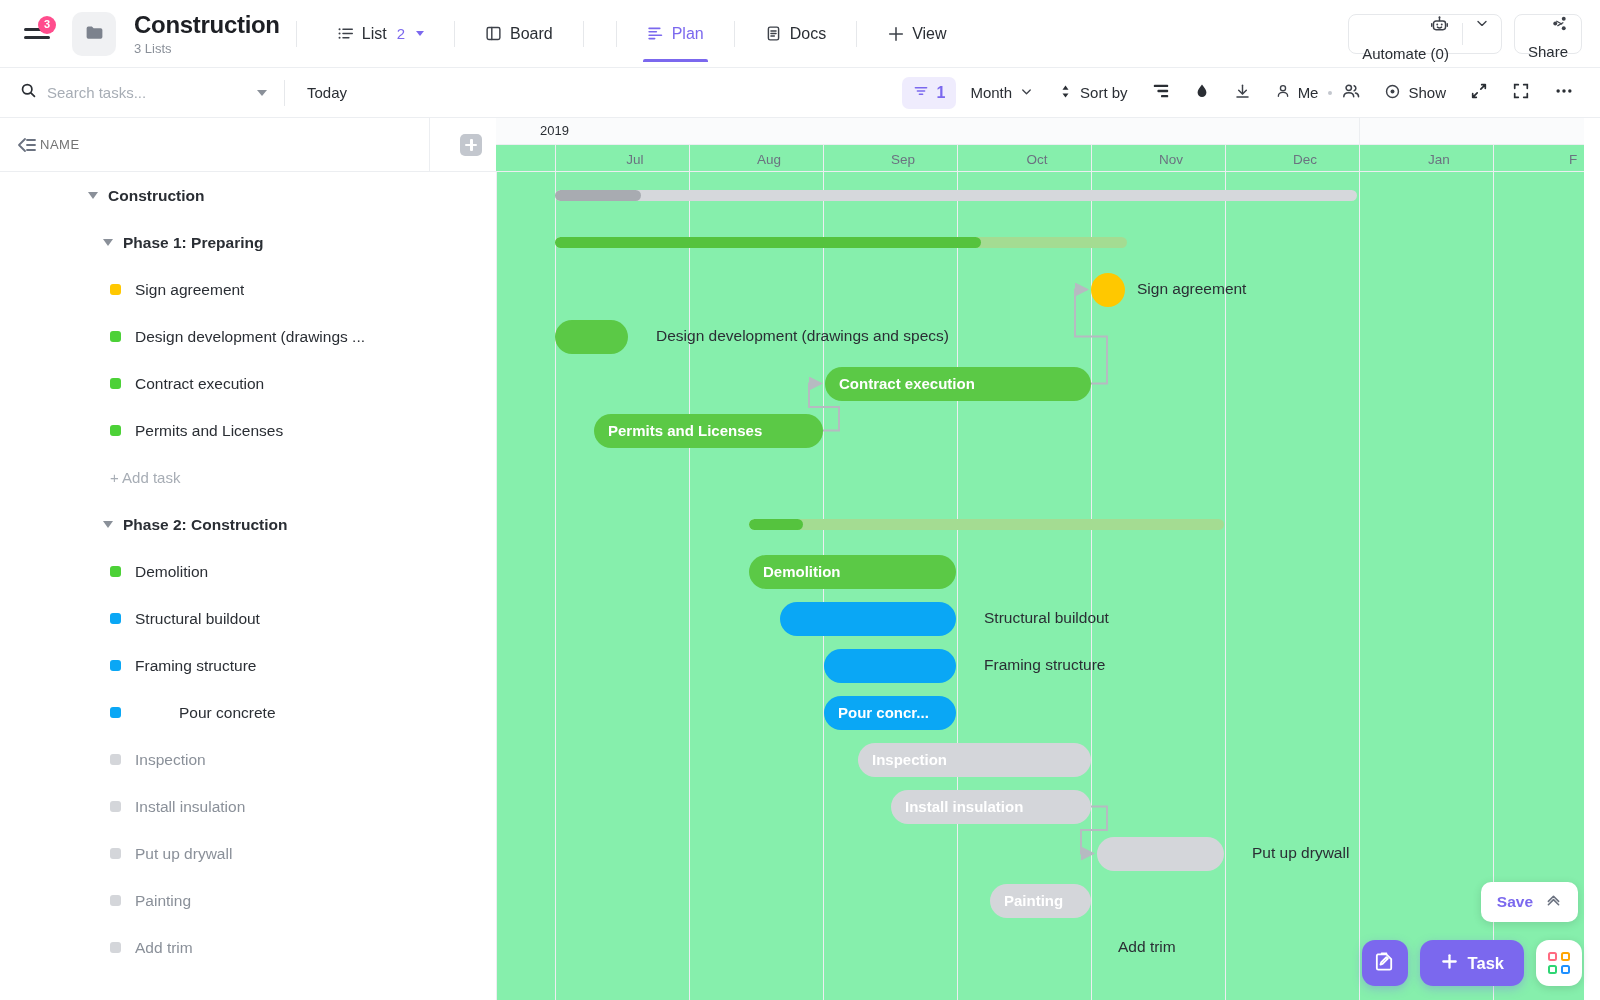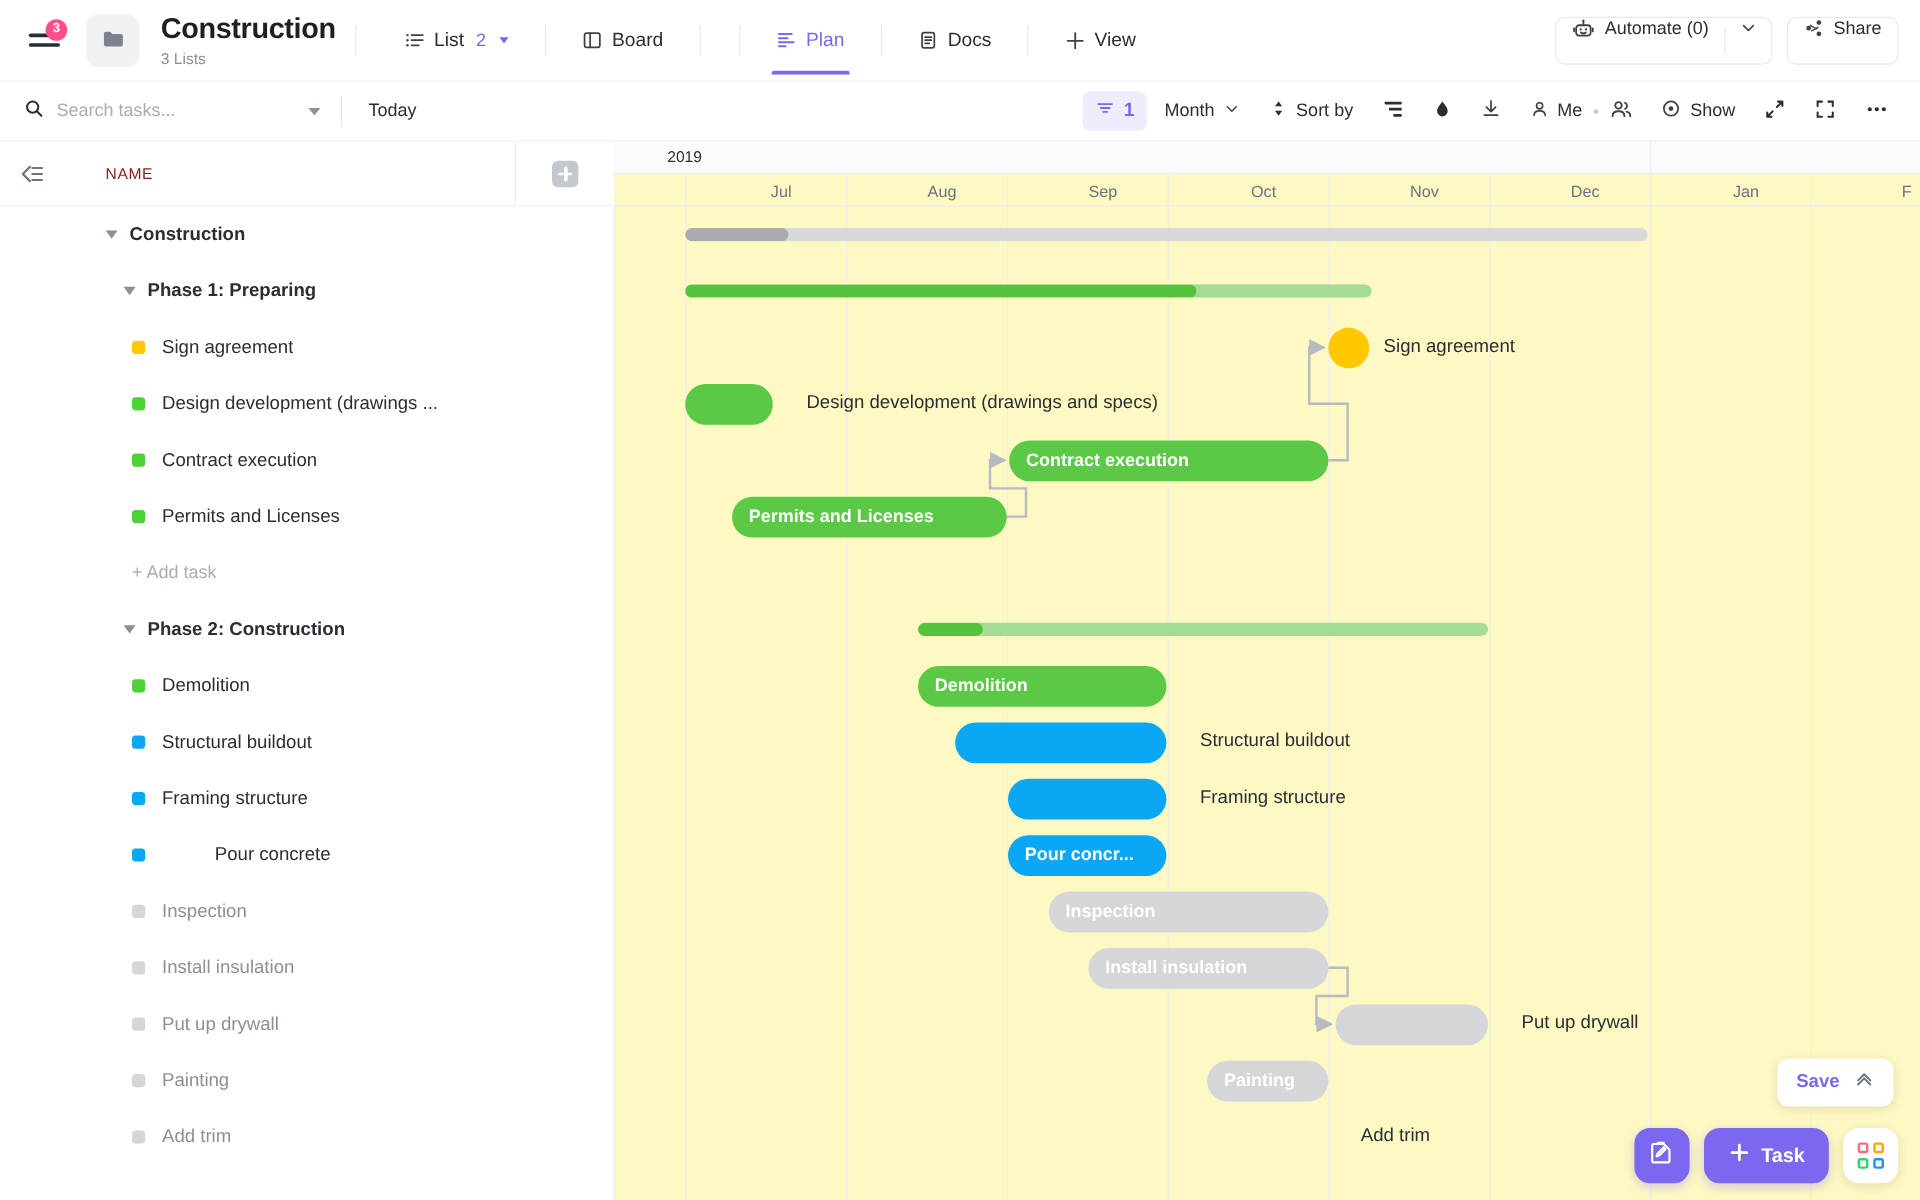--- a/index.html
+++ b/index.html
@@ -57,21 +57,21 @@
   }
   .tabcount { color: #7b68ee; font-size: 15px; margin-left: 2px; }
   .caret-s { width: 0; height: 0; border-left: 4px solid transparent; border-right: 4px solid transparent;
              border-top: 5px solid #7b68ee; margin-left: 3px; }
 
   .right-head { margin-left: auto; display: flex; align-items: center; gap: 12px; padding-right: 18px; }
   .pillbtn {
     display: flex; align-items: center; height: 40px; border: 1px solid #e6e8eb;
     border-radius: 8px; background: #fff; font-size: 15px; color: #2a2e34; cursor: pointer;
   }
-  .pillbtn .seg { display: flex; align-items: flex-start; gap: 8px; padding: 0 13px; height: 100%; }
+  .pillbtn .seg { display: flex; align-items: flex-end; gap: 8px; padding: 0 13px; height: 100%; flex-direction: column; }
   .pillbtn .sep { width: 1px; height: 22px; background: #e6e8eb; }
   .pillbtn .seg.caret { padding: 0 11px; }
 
   
   .toolbar {
     position: absolute; left: 0; top: 68px; width: 1600px; height: 50px;
     background: #fff; border-bottom: 1px solid #eceef1; display: flex; align-items: center;
   }
   .searchbox { display: flex; align-items: center; gap: 10px; margin-left: 20px; width: 250px; }
   .searchbox input {
@@ -88,21 +88,21 @@
   .filter-chip { background: #efecfd; color: #7b68ee; font-weight: bold; padding: 6px 11px; border-radius: 7px;
                  display: flex; align-items: center; gap: 7px; cursor: pointer; }
   .ic-gray { fill: none; stroke: #3d4149; stroke-width: 1.7; stroke-linecap: round; stroke-linejoin: round; }
 
   
   .colhead {
     position: absolute; left: 0; top: 118px; width: 512px; height: 54px;
     background: #fff; border-bottom: 1px solid #eceef1; display: flex; align-items: center;
   }
   .collapse-ic { margin-left: 14px; width: 26px; height: 26px; cursor: pointer; }
-  .namecol { font-size: 13px; color: #7f1d1d; letter-spacing: .5px; margin-left: 48px; }
+  .namecol { font-size: 13px; color: #737373; letter-spacing: .5px; }
   .addcol {
     position: absolute; left: 429px; top: 118px; width: 84px; height: 54px;
     border-left: 1px solid #eceef1; border-right: 1px solid #eceef1; border-bottom: 1px solid #eceef1;
     background: #fff; display: flex; align-items: center; justify-content: center;
   }
   .addcol .plusbox {
     width: 22px; height: 22px; border-radius: 5px; background: #c3c7ce; position: relative; cursor: pointer;
   }
   .addcol .plusbox:before, .addcol .plusbox:after {
     content: ""; position: absolute; background: #fff; border-radius: 1px;
@@ -119,22 +119,22 @@
   .srow.grp { font-weight: bold; color: #1d1f24; }
   .tri { width: 0; height: 0; border-left: 5.5px solid transparent; border-right: 5.5px solid transparent;
          border-top: 7px solid #8a9099; margin-right: 10px; flex: 0 0 auto; }
   .dot { width: 11px; height: 11px; border-radius: 3px; margin-right: 14px; flex: 0 0 auto; }
   .addtask { font-size: 15px; color: #a7adb5; cursor: pointer; }
   .tlabel { color: #2a2e34; white-space: nowrap; overflow: hidden; text-overflow: ellipsis; }
   .tlabel.muted { color: #8a9099; }
 
   
   .gantt {
-    position: absolute; left: 512px; top: 118px; width: 1088px; height: 882px;
-    background: #fef9c3; overflow: hidden;
+    position: absolute; left: 496px; top: 118px; width: 1088px; height: 882px;
+    background: #86efac; overflow: hidden;
   }
   .yearrow { position: absolute; left: 0; top: 0; width: 1088px; height: 26px; background: #fafbfc; }
   .yearlbl { position: absolute; font-size: 13px; color: #2a2e34; top: 5px; }
   .monthrow { position: absolute; left: 0; top: 26px; width: 1088px; height: 28px;
               border-bottom: 1px solid #eceef1; border-top: 1px solid #eceef1; }
   .mcell { position: absolute; top: 0; height: 28px; font-size: 13.5px; color: #6b7280;
            display: flex; align-items: center; justify-content: center; padding-left: 26px; }
   .vline { position: absolute; top: 0; width: 1px; background: #eceef1; }
   .yline { position: absolute; width: 1px; background: #eceef1; }
   .plot { position: absolute; left: 0; top: 54px; width: 1088px; height: 828px; }

